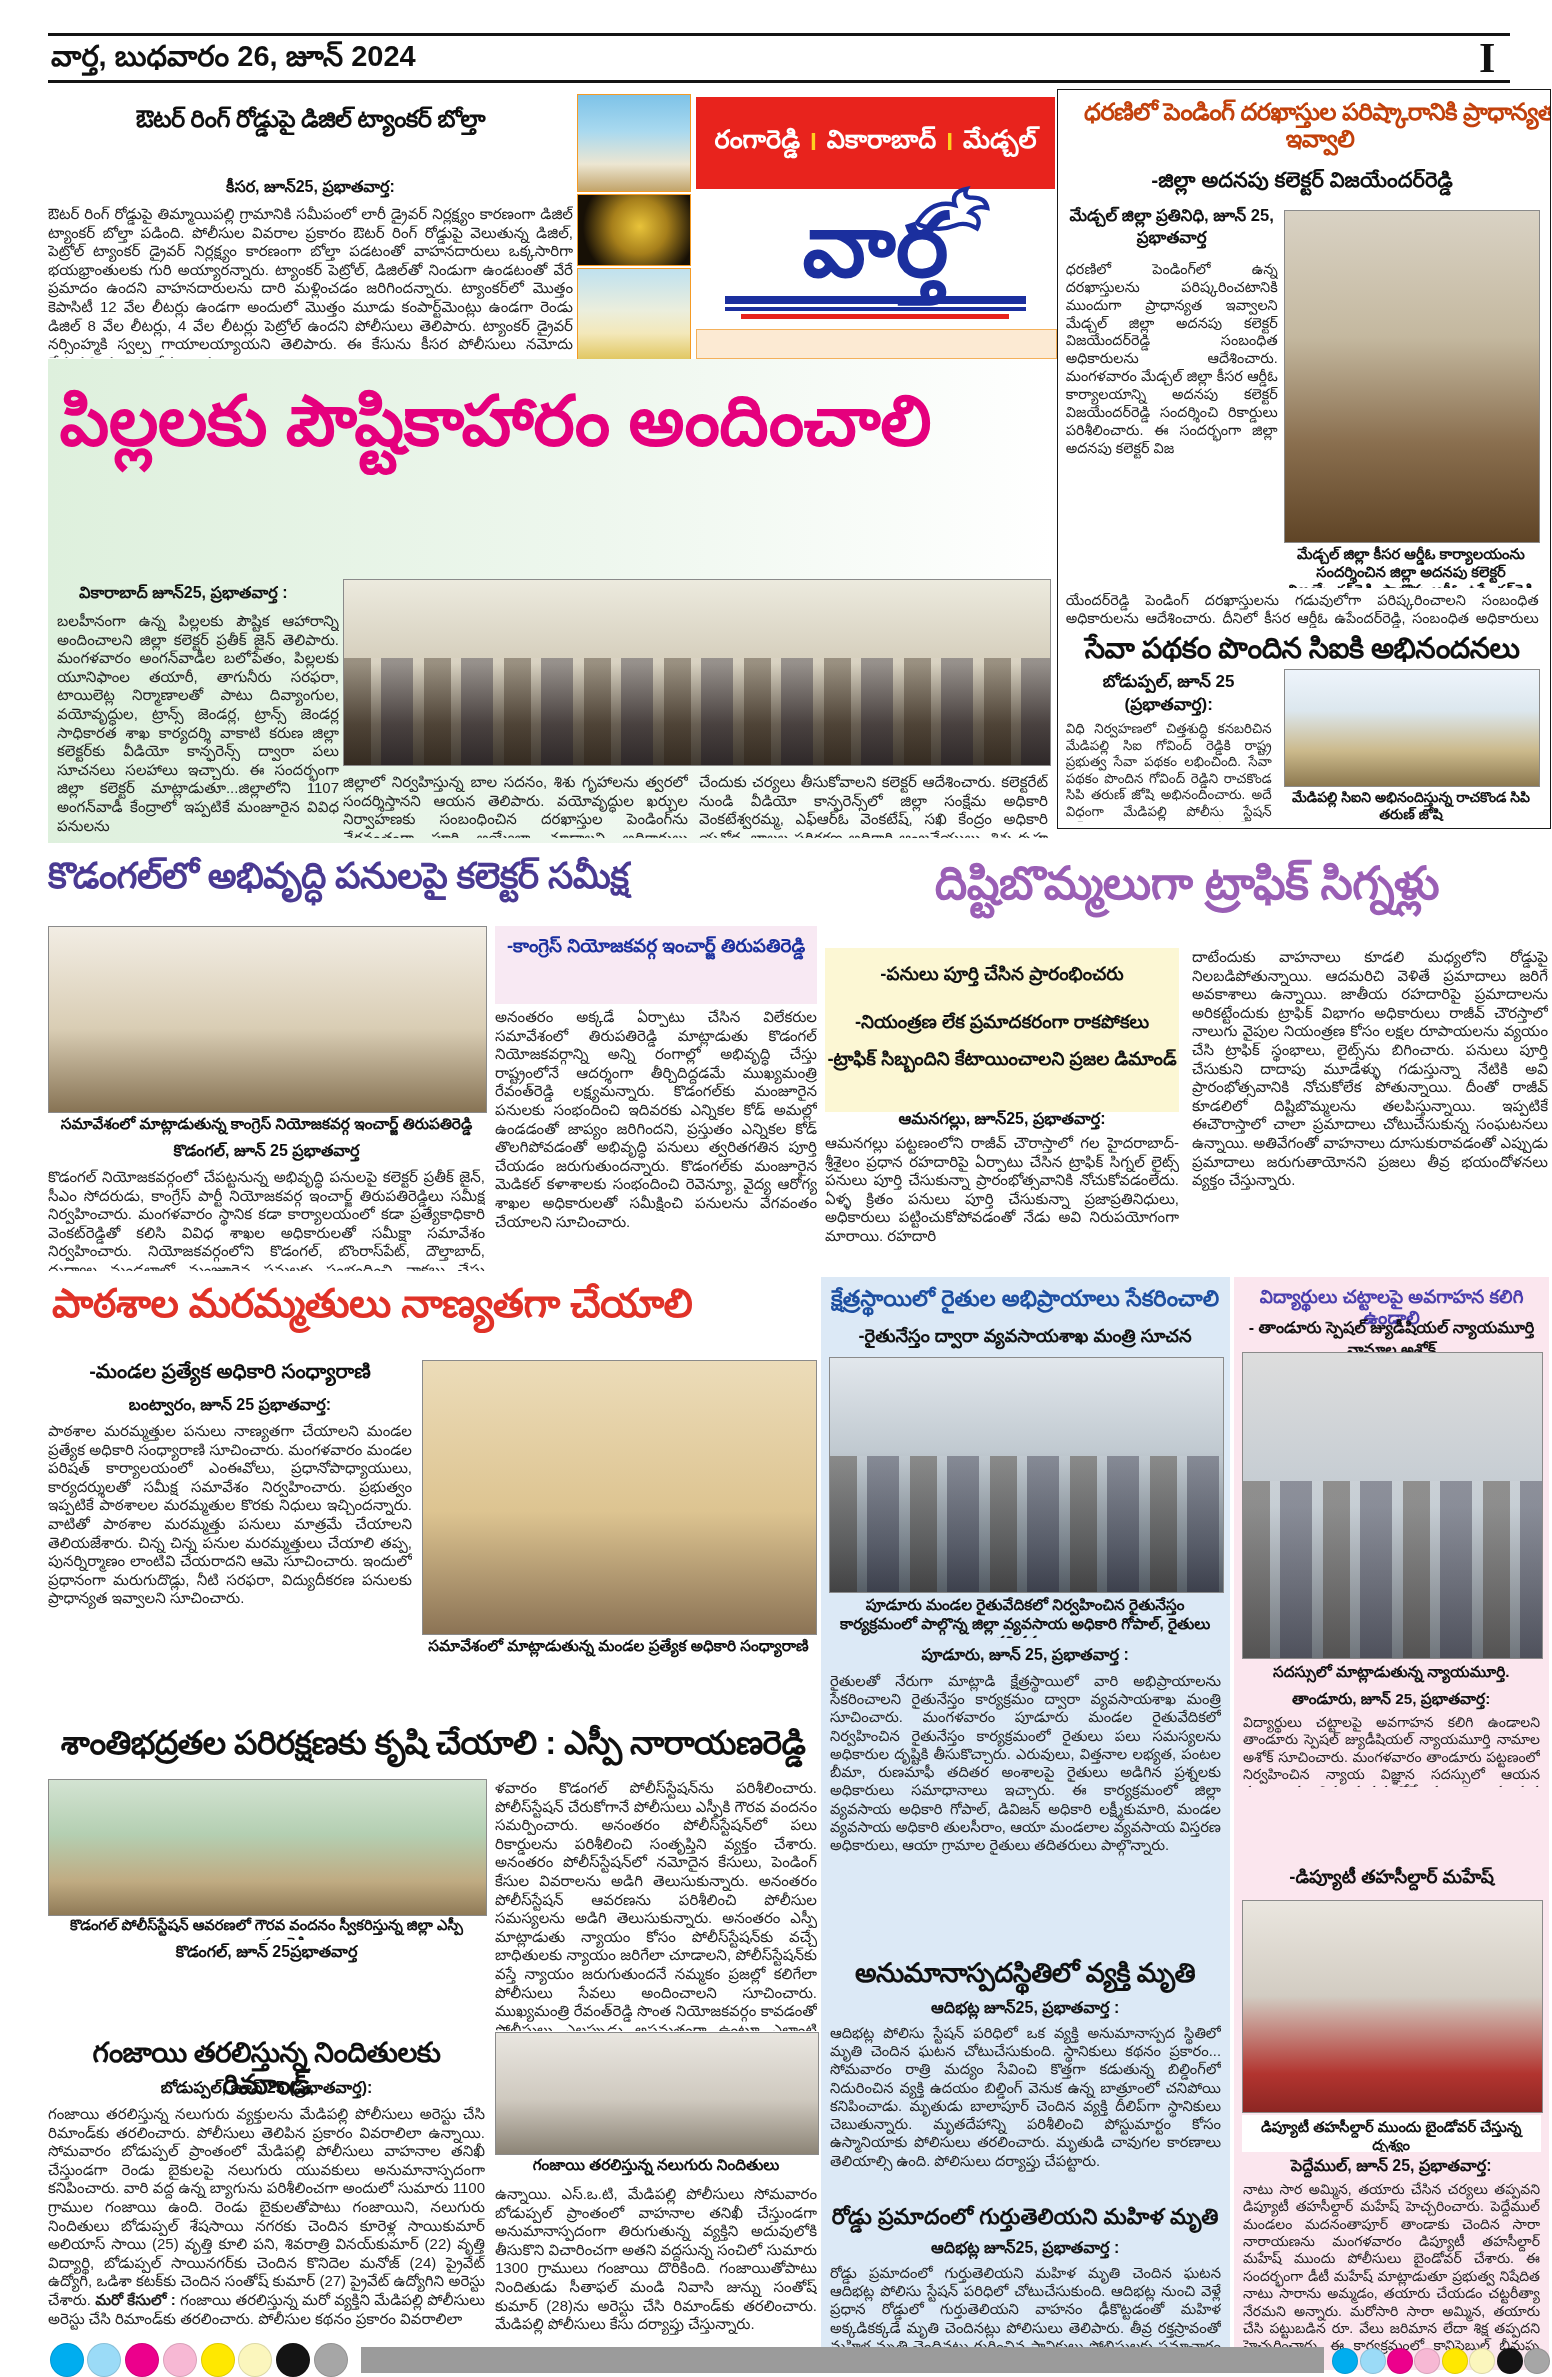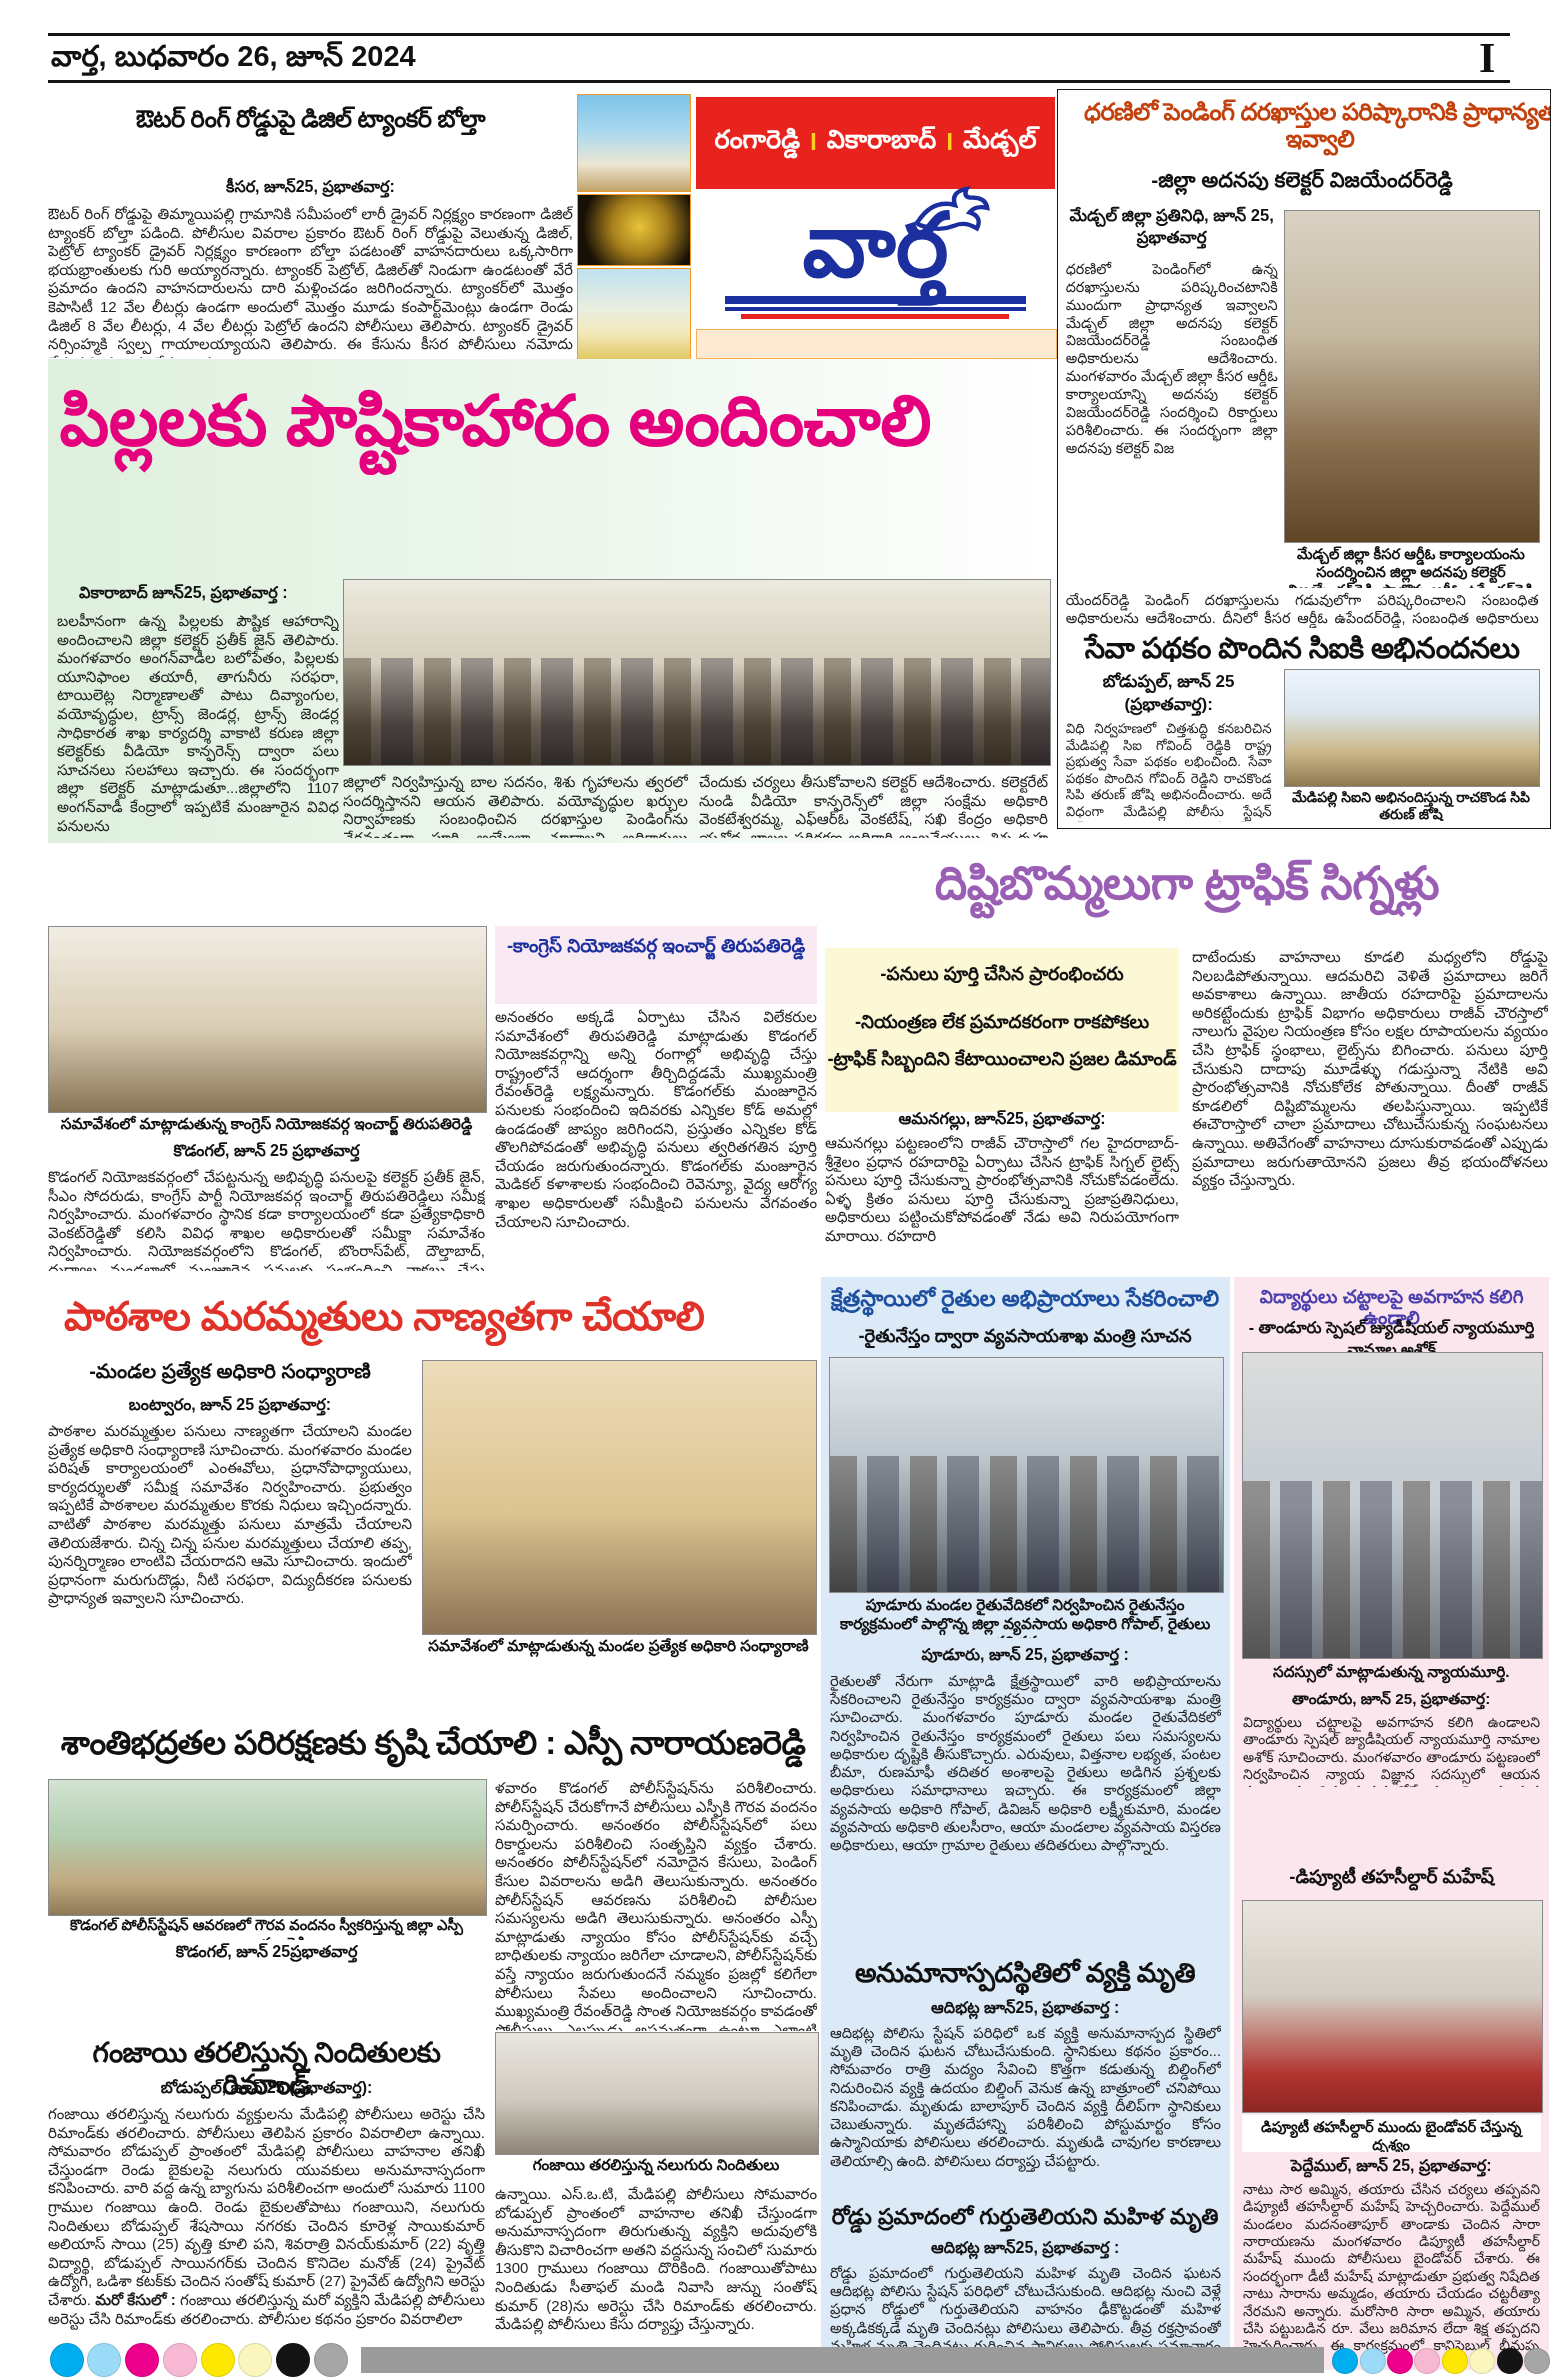--- a/index.html
+++ b/index.html
@@ -92,20 +92,21 @@
 <div class="abs" style="left:48px;top:359px;width:1006px;height:484px;background:linear-gradient(90deg,#def0dd 0%,#eef7ee 55%,#ffffff 100%)">
   <div class="hl abs" style="left: 11.5px; top: 23px; width: 983px; font-size: 70px; color: rgb(229, 0, 125);">పిల్లలకు పౌష్టికాహారం అందించాలి</div>
   <div class="b abs" style="left:31px;top:225px;font-size:16px">వికారాబాద్ జూన్25, ప్రభాతవార్త :</div>
   <div class="bd abs" style="left:9px;top:253px;width:282px;height:225px">బలహీనంగా ఉన్న పిల్లలకు పౌష్టిక ఆహారాన్ని అందించాలని జిల్లా కలెక్టర్ ప్రతీక్ జైన్ తెలిపారు. మంగళవారం అంగన్‌వాడీల బలోపేతం, పిల్లలకు యూనిఫాంల తయారీ, తాగునీరు సరఫరా, టాయిలెట్ల నిర్మాణాలతో పాటు దివ్యాంగుల, వయోవృద్ధుల, ట్రాన్స్ జెండర్ల, ట్రాన్స్ జెండర్ల సాధికారత శాఖ కార్యదర్శి వాకాటి కరుణ జిల్లా కలెక్టర్‌కు వీడియో కాన్ఫరెన్స్ ద్వారా పలు సూచనలు సలహాలు ఇచ్చారు. ఈ సందర్భంగా జిల్లా కలెక్టర్ మాట్లాడుతూ...జిల్లాలోని 1107 అంగన్‌వాడీ కేంద్రాలో ఇప్పటికే మంజూరైన వివిధ పనులను</div>
   <div class="photo ph-meeting ppl abs" style="left:295px;top:220px;width:706px;height:185px"></div>
   <div class="bd abs" style="left:295px;top:414px;width:345px;height:65px">జిల్లాలో నిర్వహిస్తున్న బాల సదనం, శిశు గృహాలను త్వరలో సందర్శిస్తానని ఆయన తెలిపారు. వయోవృద్ధుల ఖర్చుల నిర్వాహణకు సంబంధించిన దరఖాస్తుల పెండింగ్‌ను వేగవంతంగా పూర్తి అయ్యేలా చూడాలని అధికారులు సూచించారు. ట్రాన్స్ జెండర్లకు సంబంధించిన గుర్తింపు కార్డులను అందిం</div>
   <div class="bd abs" style="left:651px;top:414px;width:349px;height:65px">చేందుకు చర్యలు తీసుకోవాలని కలెక్టర్ ఆదేశించారు. కలెక్టరేట్ నుండి వీడియో కాన్ఫరెన్స్‌లో జిల్లా సంక్షేమ అధికారి వెంకటేశ్వరమ్మ, ఎఫ్ఆర్ఓ వెంకటేష్, సఖి కేంద్రం అధికారి యశోద, బాలల పరిరక్షణ అధికారి ఆంజనేయులు, శిశు గృహ మేనేజర్ శోభారాణి, తదితరులు పాల్గొన్నారు.</div>
 </div>
 
 <div class="abs" style="left:48px;top:851px;width:770px;height:423px">
+  <div class="hl abs" style="left: 0px; top: 3.8px; width: 754px; font-size: 36px; color: rgb(74, 58, 146);">కొడంగల్‌లో అభివృద్ధి పనులపై కలెక్టర్ సమీక్ష</div>
   <div class="photo ph-men abs" style="left:0;top:75px;width:437px;height:185px"></div>
   <div class="cap abs" style="left:0;top:264px;width:437px;font-size:15.3px;height:23px">సమావేశంలో మాట్లాడుతున్న కాంగ్రెస్ నియోజకవర్గ ఇంచార్జ్ తిరుపతిరెడ్డి</div>
   <div class="dl abs" style="left:0;top:291px;width:437px;font-size:16px">కొడంగల్, జూన్ 25 ప్రభాతవార్త</div>
   <div class="bd abs" style="left:0;top:317px;width:437px;height:103px">కొడంగల్ నియోజకవర్గంలో చేపట్టనున్న అభివృద్ధి పనులపై కలెక్టర్ ప్రతీక్ జైన్, సీఎం సోదరుడు, కాంగ్రేస్ పార్టీ నియోజకవర్గ ఇంచార్జ్ తిరుపతిరెడ్డిలు సమీక్ష నిర్వహించారు. మంగళవారం స్థానిక కడా కార్యాలయంలో కడా ప్రత్యేకాధికారి వెంకట్‌రెడ్డితో కలిసి వివిధ శాఖల అధికారులతో సమీక్షా సమావేశం నిర్వహించారు. నియోజకవర్గంలోని కొడంగల్, బొంరాస్‌పేట్, దౌల్తాబాద్, దుద్యాల మండలాల్లో మంజూరైన పనులకు సంభందించి వాకబు చేస్తు త్వరితగతిన పనులను వేగవంతంగా పూర్తి చేయాలని అధికారులను ఆదేశించారు.</div>
   <div class="sub-box abs" style="left: 447px; top: 75px; width: 322px; height: 72px; font-size: 18.5px; padding-top: 6.4px; background: rgb(248, 233, 243);">
     <div style="color: rgb(27, 47, 158);">-కాంగ్రెస్ నియోజకవర్గ ఇంచార్జ్ తిరుపతిరెడ్డి</div>
   </div>
   <div class="bd abs" style="left:447px;top:157px;width:322px;height:263px">అనంతరం అక్కడే ఏర్పాటు చేసిన విలేకరుల సమావేశంలో తిరుపతిరెడ్డి మాట్లాడుతు కొడంగల్ నియోజకవర్గాన్ని అన్ని రంగాల్లో అభివృద్ధి చేస్తు రాష్ట్రంలోనే ఆదర్శంగా తీర్చిదిద్దడమే ముఖ్యమంత్రి రేవంత్‌రెడ్డి లక్ష్యమన్నారు. కొడంగల్‌కు మంజూరైన పనులకు సంభందించి ఇదివరకు ఎన్నికల కోడ్ అమల్లో ఉండడంతో జాప్యం జరిగిందని, ప్రస్తుతం ఎన్నికల కోడ్ తొలగిపోవడంతో అభివృద్ధి పనులు త్వరితగతిన పూర్తి చేయడం జరుగుతుందన్నారు. కొడంగల్‌కు మంజూరైన మెడికల్ కళాశాలకు సంభందించి రెవెన్యూ, వైద్య ఆరోగ్య శాఖల అధికారులతో సమీక్షించి పనులను వేగవంతం చేయాలని సూచించారు.</div>
 </div>
 
@@ -115,21 +116,21 @@
     <div style="margin-bottom:21px">-పనులు పూర్తి చేసిన ప్రారంభించరు</div>
     <div style="margin-bottom:9px">-నియంత్రణ లేక ప్రమాదకరంగా రాకపోకలు</div>
     <div>-ట్రాఫిక్ సిబ్బందిని కేటాయించాలని ప్రజల డిమాండ్</div>
   </div>
   <div class="dl abs" style="left:0;top:253px;width:354px;font-size:16px">ఆమనగల్లు, జూన్25, ప్రభాతవార్త:</div>
   <div class="bd abs" style="left:0;top:277px;width:354px;height:138px">ఆమనగల్లు పట్టణంలోని రాజీవ్ చౌరాస్తాలో గల హైదరాబాద్-శ్రీశైలం ప్రధాన రహదారిపై ఏర్పాటు చేసిన ట్రాఫిక్ సిగ్నల్ లైట్స్ పనులు పూర్తి చేసుకున్నా ప్రారంభోత్సవానికి నోచుకోవడంలేదు. ఏళ్ళ క్రితం పనులు పూర్తి చేసుకున్నా ప్రజాప్రతినిధులు, అధికారులు పట్టించుకోపోవడంతో నేడు అవి నిరుపయోగంగా మారాయి. రహదారి</div>
   <div class="bd abs" style="left:367px;top:91px;width:356px;height:324px">దాటేందుకు వాహనాలు కూడలి మధ్యలోని రోడ్డుపై నిలబడిపోతున్నాయి. ఆదమరిచి వెళితే ప్రమాదాలు జరిగే అవకాశాలు ఉన్నాయి. జాతీయ రహదారిపై ప్రమాదాలను అరికట్టేందుకు ట్రాఫిక్ విభాగం అధికారులు రాజీవ్ చౌరస్తాలో నాలుగు వైపుల నియంత్రణ కోసం లక్షల రూపాయలను వ్యయం చేసి ట్రాఫిక్ స్థంభాలు, లైట్స్‌ను బిగించారు. పనులు పూర్తి చేసుకుని దాదాపు మూడేళ్ళు గడుస్తున్నా నేటికి అవి ప్రారంభోత్సవానికి నోచుకోలేక పోతున్నాయి. దీంతో రాజీవ్ కూడలిలో దిష్టిబొమ్మలను తలపిస్తున్నాయి. ఇప్పటికే ఈచౌరాస్తాలో చాలా ప్రమాదాలు చోటుచేసుకున్న సంఘటనలు ఉన్నాయి. అతివేగంతో వాహనాలు దూసుకురావడంతో ఎప్పుడు ప్రమాదాలు జరుగుతాయోనని ప్రజలు తీవ్ర భయందోళనలు వ్యక్తం చేస్తున్నారు.</div>
 </div>
 
 <div class="abs" style="left:48px;top:1278px;width:766px;height:442px">
-  <div class="hl abs" style="left: 16px; top: 2.6px; width: 766px; font-size: 40px; color: rgb(224, 50, 40); margin-top: 13px;">పాఠశాల మరమ్మతులు నాణ్యతగా చేయాలి</div>
+  <div class="hl abs" style="left: 4px; top: 2.6px; width: 766px; font-size: 40px; color: rgb(224, 50, 40);">పాఠశాల మరమ్మతులు నాణ్యతగా చేయాలి</div>
   <div class="c b abs" style="left:0;top:82px;width:364px;font-size:20px">-మండల ప్రత్యేక అధికారి సంధ్యారాణి</div>
   <div class="dl abs" style="left:0;top:118px;width:364px;font-size:16px">బంట్వారం, జూన్ 25 ప్రభాతవార్త:</div>
   <div class="bd abs" style="left:0;top:144px;width:364px;height:295px">పాఠశాల మరమ్మత్తుల పనులు నాణ్యతగా చేయాలని మండల ప్రత్యేక అధికారి సంధ్యారాణి సూచించారు. మంగళవారం మండల పరిషత్ కార్యాలయంలో ఎంఈవోలు, ప్రధానోపాధ్యాయులు, కార్యదర్శులతో సమీక్ష సమావేశం నిర్వహించారు. ప్రభుత్వం ఇప్పటికే పాఠశాలల మరమ్మతుల కొరకు నిధులు ఇచ్చిందన్నారు. వాటితో పాఠశాల మరమ్మత్తు పనులు మాత్రమే చేయాలని తెలియజేశారు. చిన్న చిన్న పనుల మరమ్మత్తులు చేయాలి తప్ప, పునర్నిర్మాణం లాంటివి చేయరాదని ఆమె సూచించారు. ఇందులో ప్రధానంగా మరుగుదొడ్లు, నీటి సరఫరా, విద్యుదీకరణ పనులకు ప్రాధాన్యత ఇవ్వాలని సూచించారు.</div>
   <div class="photo ph-school abs" style="left:374px;top:82px;width:393px;height:273px"></div>
   <div class="cap abs" style="left:374px;top:359px;width:393px;font-size:15.3px;height:24px">సమావేశంలో మాట్లాడుతున్న మండల ప్రత్యేక అధికారి సంధ్యారాణి</div>
 </div>
 
 <div class="abs" style="left: 821px; top: 1277px; width: 409px; height: 1093px; background: rgb(220, 233, 246);">
   <div class="hl c abs" style="left: 5.1px; top: 9px; width: 398px; font-size: 22.4px; letter-spacing: 0px; color: rgb(29, 79, 161);">క్షేత్రస్థాయిలో రైతుల అభిప్రాయాలు సేకరించాలి</div>
   <div class="c b abs" style="left:5.1px;top:49px;width:398px;font-size:18px">-రైతునేస్తం ద్వారా వ్యవసాయశాఖ మంత్రి సూచన</div>

